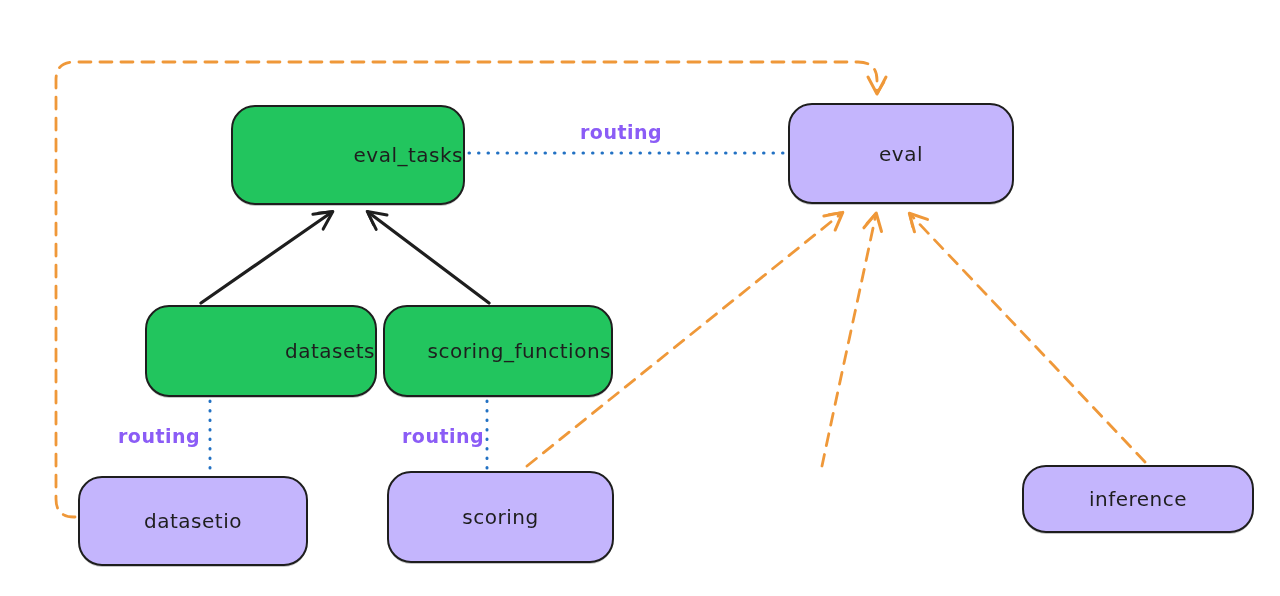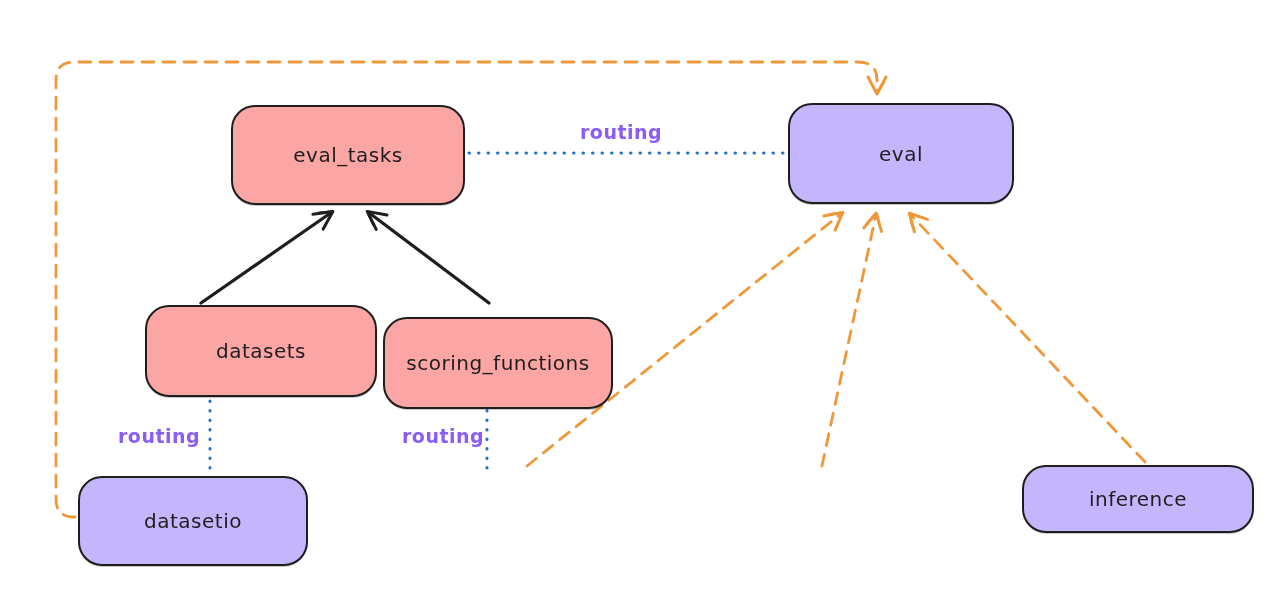--- a/index.html
+++ b/index.html
@@ -14,21 +14,21 @@
   .node{
     position:absolute;
     border:2.5px solid #1e1e1e;
     border-radius:24px;
     display:flex;align-items:center;justify-content:center;
     font-size:20px;color:#1e1e1e;
     letter-spacing:0.5px;
     box-shadow:0 2px 0 -1px rgba(30,30,30,0.25);
     box-sizing:border-box;
   }
-  .node-blue{background:#fca5a5;}
+  .node-blue{background:#22c55e;justify-content:flex-end;}
   .node-green{background:#c4b5fd;}
   .edge-label{
     position:absolute;
     color:#8b5cf6;
     font-size:19px;
     font-weight:bold;
     letter-spacing:0.5px;
     white-space:nowrap;
   }
 </style>
@@ -68,28 +68,31 @@
   </div>
 
   <div class="node node-green" style="left:788px;top:103px;width:226px;height:101px;">
     <span>eval</span>
   </div>
 
   <div class="node node-blue" style="left:97px;top:305px;width:232px;height:92px;margin-left:48px;">
     <span>datasets</span>
   </div>
 
-  <div class="node node-blue" style="left:383px;top:317px;width:230px;height:92px;">
+  <div class="node node-blue" style="left:383px;top:305px;width:230px;height:92px;">
     <span>scoring_functions</span>
   </div>
 
   <div class="node node-green" style="left:78px;top:476px;width:230px;height:90px;">
     <span>datasetio</span>
   </div>
 
+  <div class="node node-green" style="left:387px;top:471px;width:227px;height:92px;">
+    <span>scoring</span>
+  </div>
 
 
   <div class="node node-green" style="left:1022px;top:465px;width:232px;height:68px;">
     <span>inference</span>
   </div>
 
   <div class="edge-label" style="left:580px;top:121px;">routing</div>
 
   <div class="edge-label" style="left:118px;top:425px;">routing</div>
 

